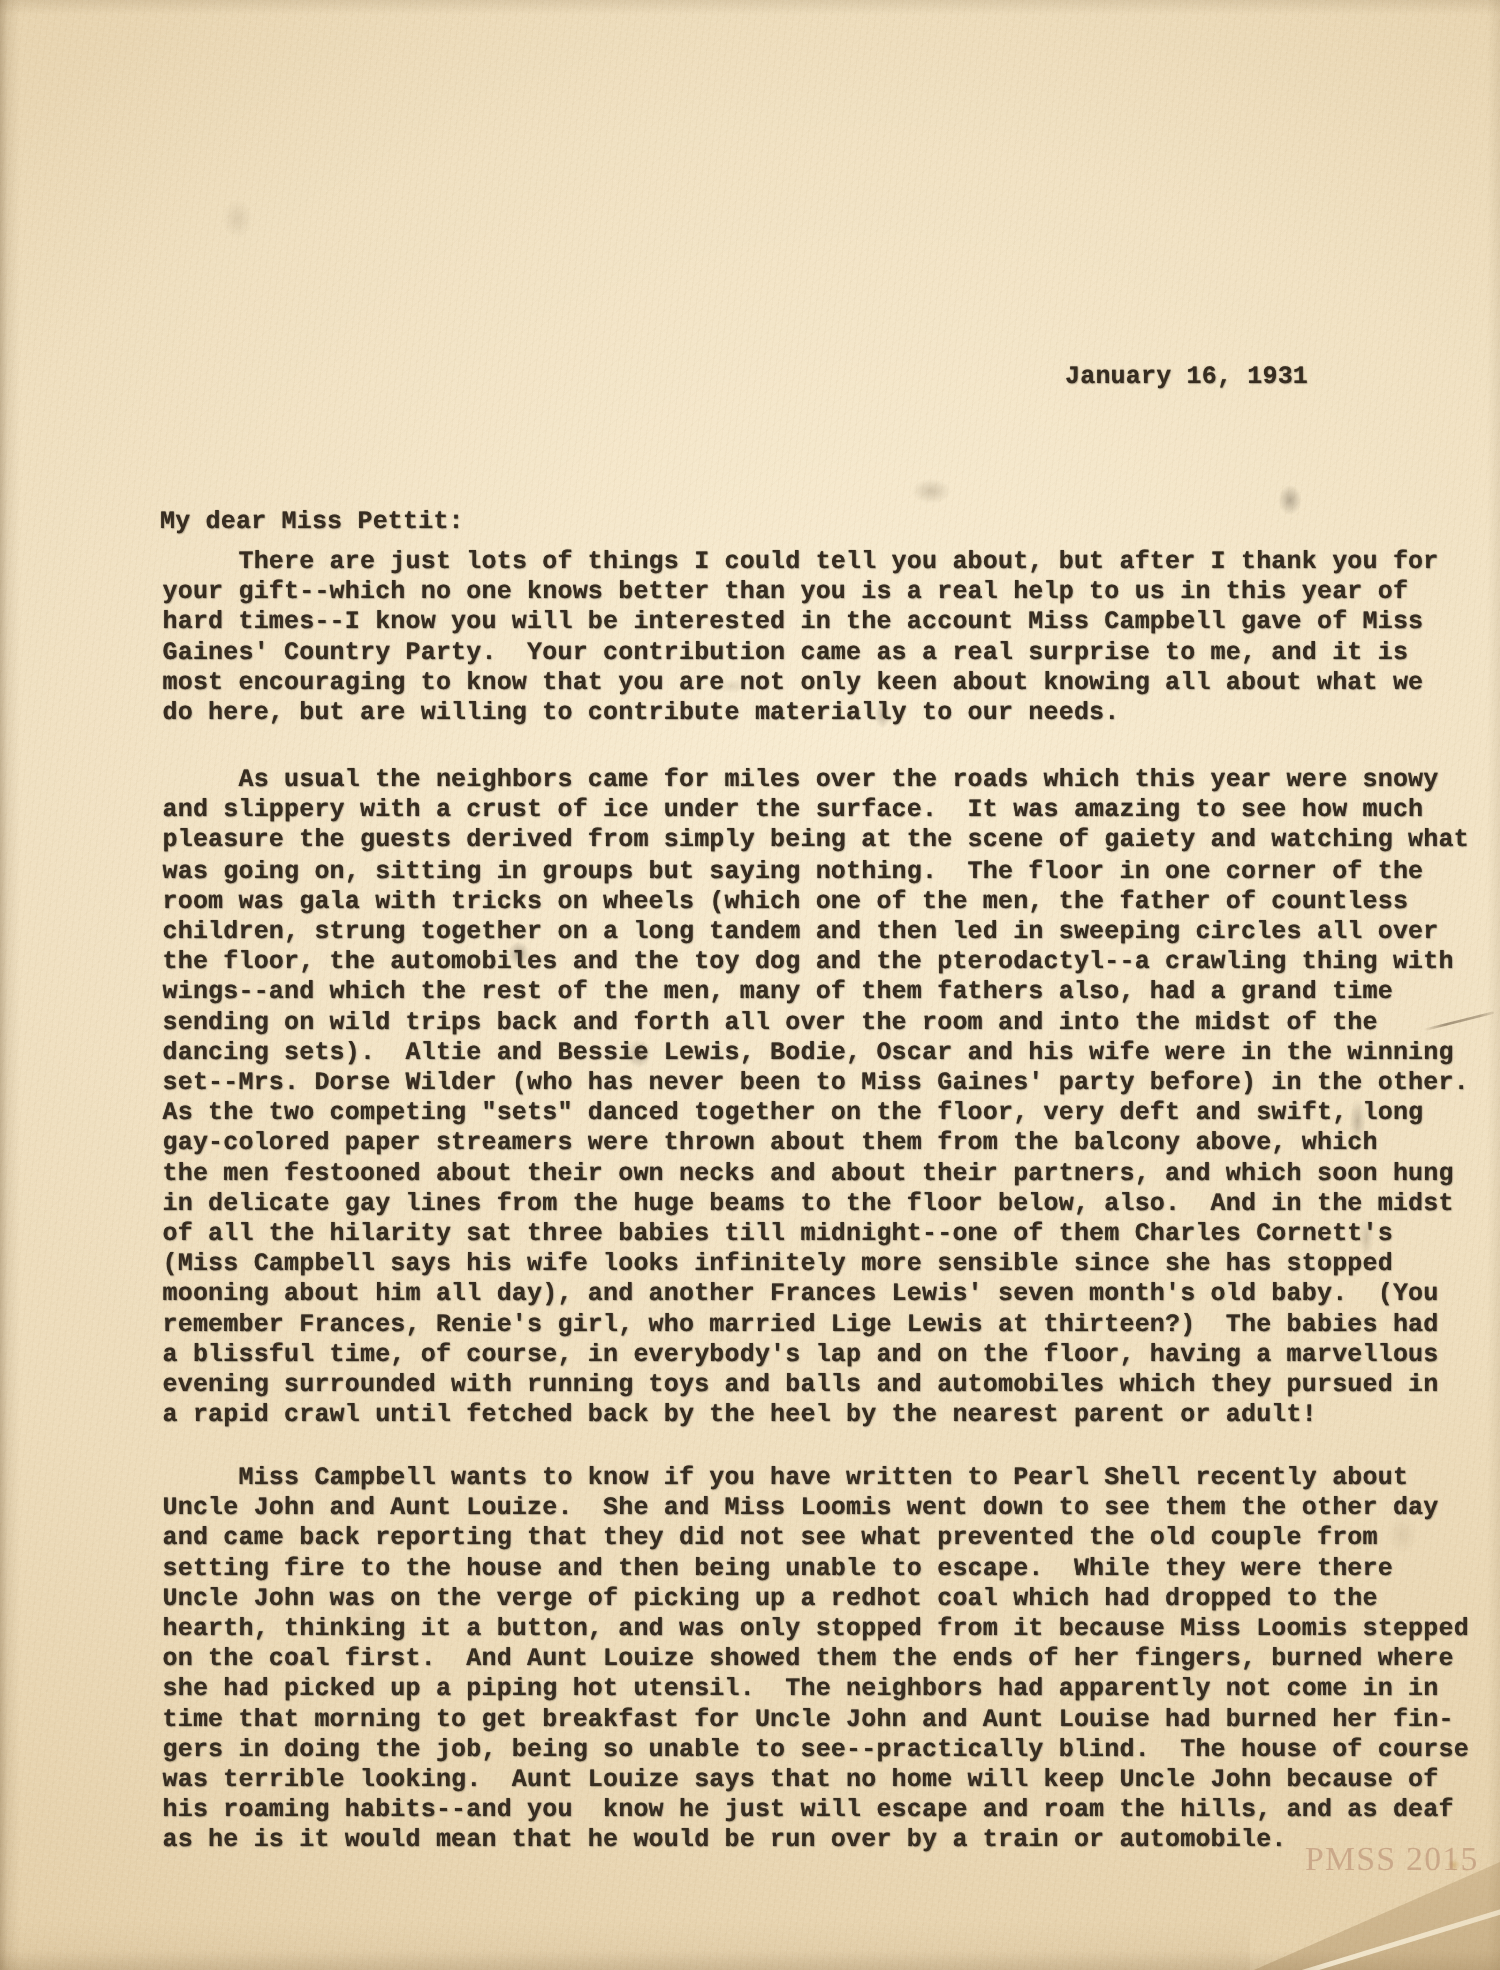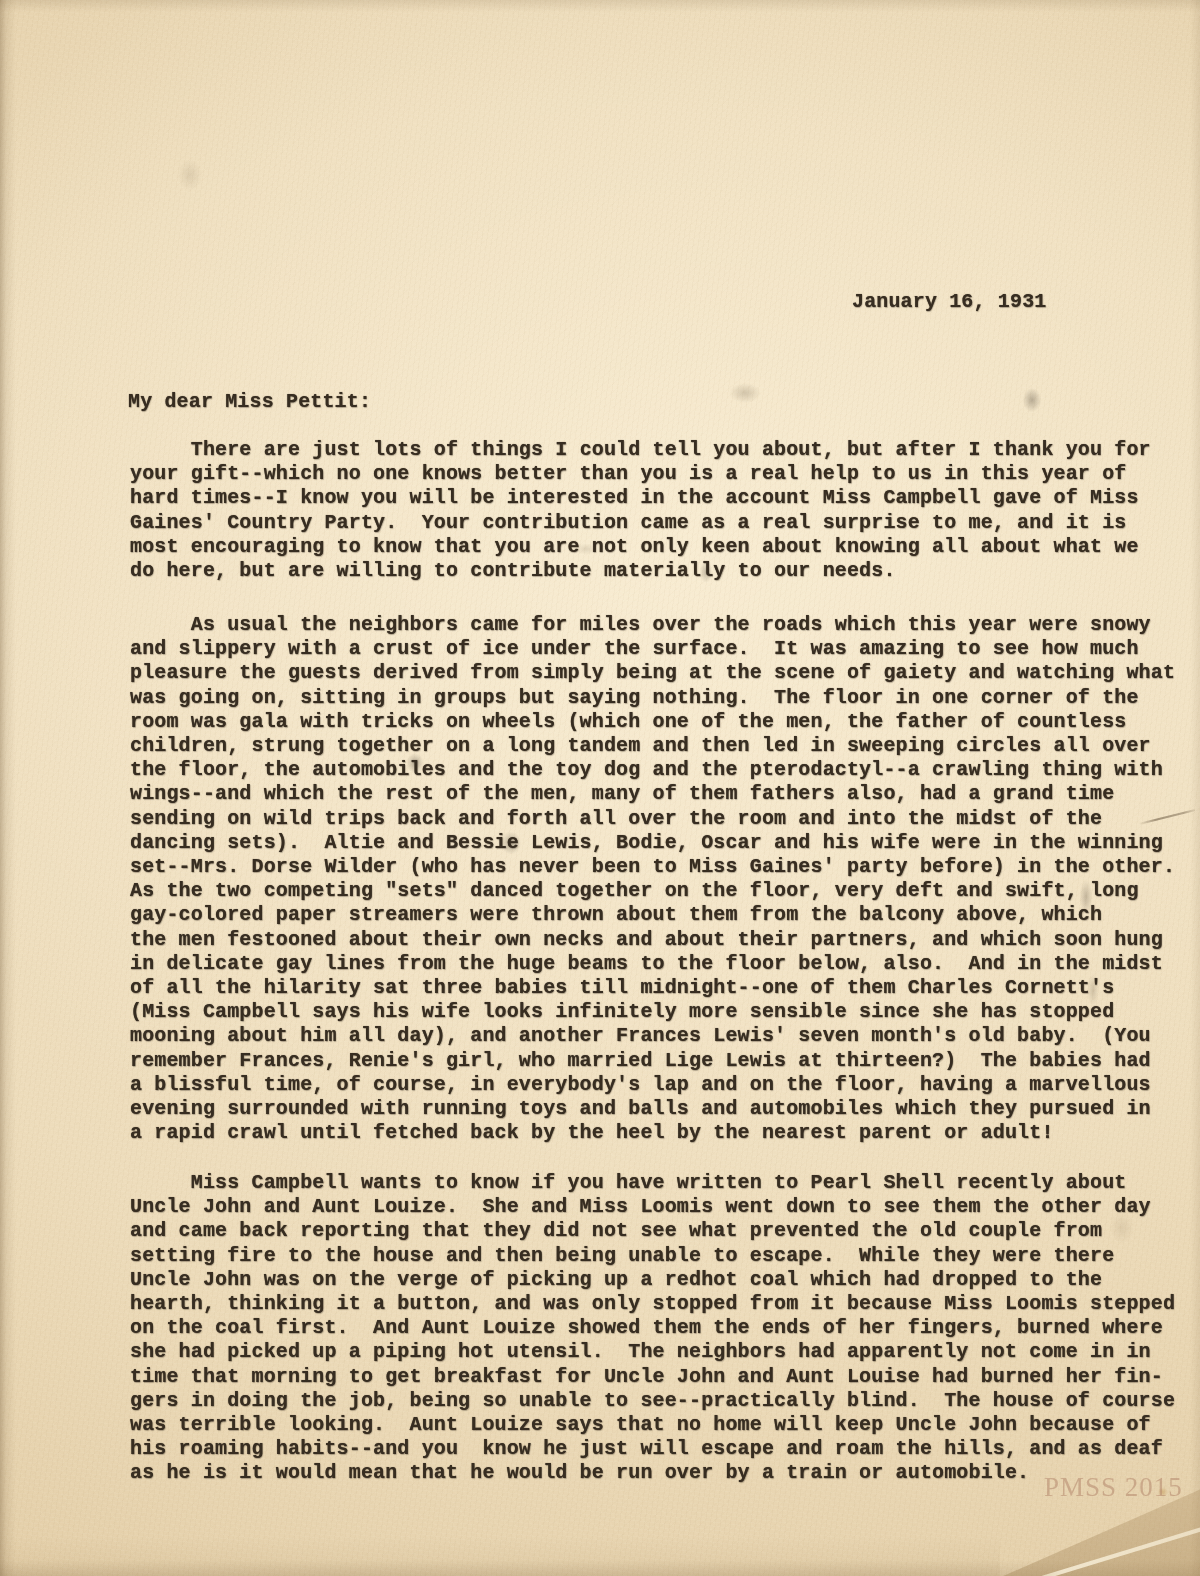--- a/index.html
+++ b/index.html
@@ -110,21 +110,21 @@
     line-height: 24.2px;
     letter-spacing: 0.15px;
     color: #372d21;
     white-space: pre-wrap;
     text-shadow:
       0 0 0.9px rgba(55,45,33,0.75),
       0.6px 0.8px 1px rgba(55,45,33,0.30);
   }
 
   .date-line      { left: 852px; top: 266px; margin-top: 24px; }
-  .salutation     { left: 128px; top: 390px; }
+  .salutation     { left: 128px; top: 406px; }
   .para-1         { left: 130px; top: 438px; width: 1075px; }
   .para-2         { left: 130px; top: 613px; width: 1075px; }
   .para-3         { left: 130px; top: 1171px; width: 1075px; }
 
   .watermark {
     position: absolute;
     left: 1024px; top: 1472px;
     font-family: "Liberation Serif", "DejaVu Serif", serif;
     font-size: 27px;
     letter-spacing: 1px;

